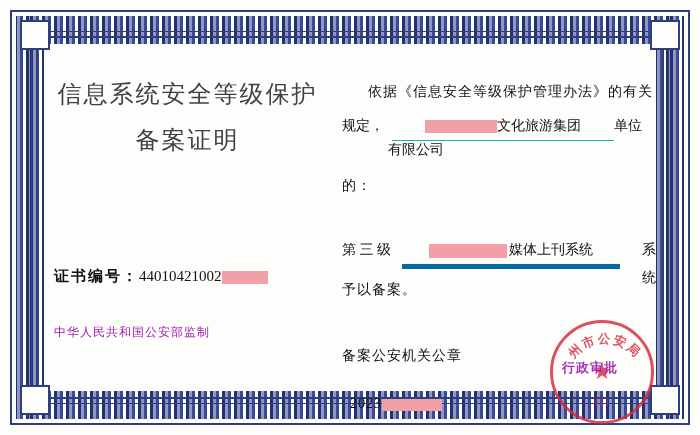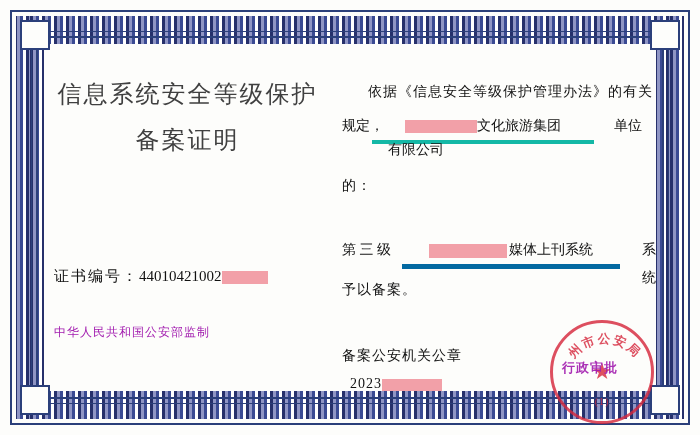--- a/index.html
+++ b/index.html
@@ -113,21 +113,21 @@
   }
   .cert-no {
     position: absolute;
     left: 4px;
     top: 215px;
     width: 100%;
     font-size: 15px;
     color: #111111;
     letter-spacing: 1px;
   }
-  .cert-no .label { letter-spacing: 2px; }
+  .cert-no .label { letter-spacing: 2px; font-weight: bold; }
   .cert-no .value { letter-spacing: 0px; }
   .redact {
     display: inline-block;
     background: #f2a0a8;
     vertical-align: middle;
     height: 13px;
   }
   .issuer {
     position: absolute;
     left: 4px;
@@ -153,24 +153,24 @@
     letter-spacing: 1px;
   }
   .indent { padding-left: 26px; }
   .row2 {
     position: relative;
     height: 34px;
   }
   .row2 .left-text { position: absolute; left: 0; top: 0; }
   .row2 .fill {
     position: absolute;
-    left: 30px;
+    left: 50px;
     top: 0;
     width: 222px;
-    border-bottom: 4px solid #14b8a6;
+    border-bottom: 1px solid #14b8a6;
     text-align: center;
   }
   .row2 .right-text { position: absolute; left: 272px; top: 0; }
   .row2b {
     position: absolute;
     left: 46px;
     top: 24px;
     width: 120px;
     text-align: left;
   }
@@ -201,21 +201,21 @@
   }
   .approve {
     margin-top: 8px;
     letter-spacing: 1px;
   }
   .authority {
     margin-top: 38px;
     letter-spacing: 1px;
   }
   .date {
-    margin-top: 0;
+    margin-top: 20px;
     letter-spacing: 1px;
     padding-left: 8px;
   }
   .date .redact { width: 60px; height: 12px; }
 
   
   .seal {
     position: absolute;
     left: 508px;
     top: 278px;

